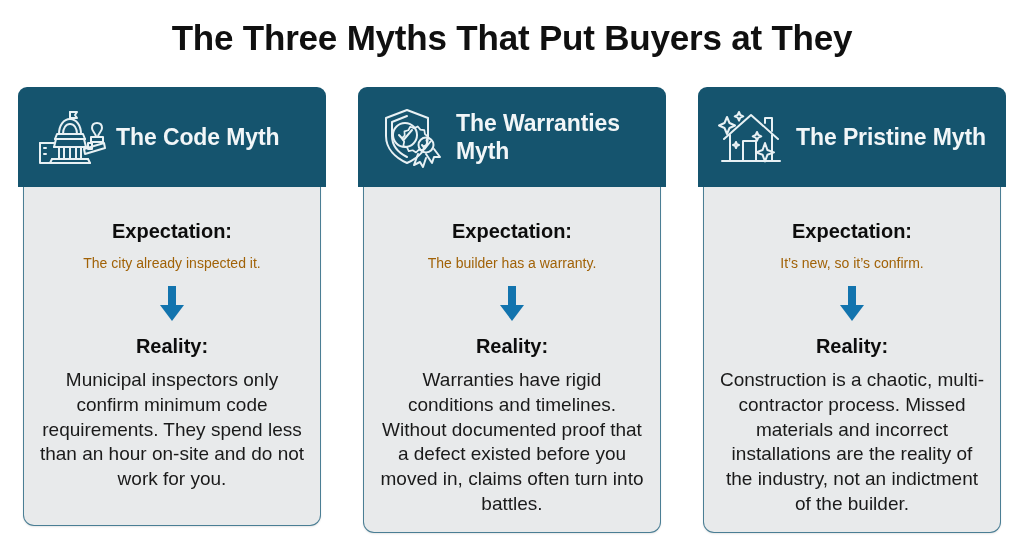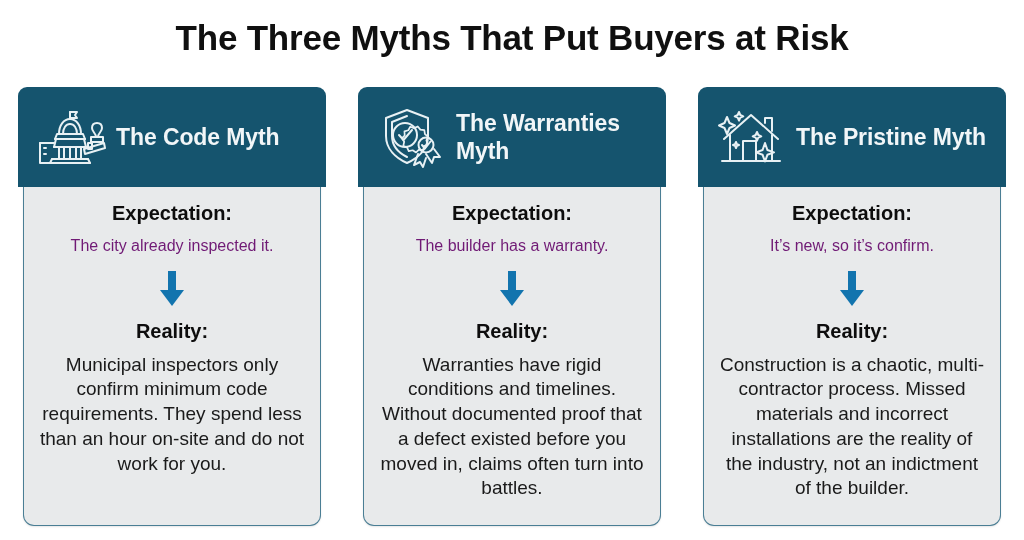--- a/index.html
+++ b/index.html
@@ -74,33 +74,33 @@
   }
   .card-body {
     background: #e8eaeb;
     border: 1.5px solid #4a7e94;
     border-top: none;
     border-radius: 0 0 11px 11px;
     box-sizing: border-box;
     margin: 0 5px 0 5px;
     width: 298px;
     min-height: 339px;
-    padding: 14px 10px 16px 10px;
+    padding: 32px 10px 16px 10px;
     text-align: center;
     box-shadow: 0 1px 2px rgba(0,0,0,0.10);
   }
   .label {
     font-size: 20px;
     font-weight: bold;
     color: #0d0d0d;
     line-height: 1.25;
   }
   .expect-text {
-    font-size: 16px;
-    color: #701a75;
+    font-size: 14px;
+    color: #a16207;
     line-height: 1.3;
     margin-top: 10px;
   }
   .arrow {
     margin: 14px auto 12px auto;
     width: 26px;
     height: 36px;
     display: block;
   }
   .reality-label {
@@ -112,21 +112,21 @@
     line-height: 1.3;
     margin-top: 9px;
     padding: 0 4px;
   }
 </style>
 </head>
 <body>
 
 <div class="page">
 
-  <div class="page-title">The Three Myths That Put Buyers at Risk</div>
+  <div class="page-title">The Three Myths That Put Buyers at They</div>
 
   <div class="cards">
 
     <div class="card">
       <div class="card-header">
         <span class="card-icon">
           <svg width="72" height="72" viewBox="0 0 72 72" fill="none" stroke="#e8f1f4" stroke-width="2" stroke-linecap="round" stroke-linejoin="round">
 
             <path d="M36 11 V18"></path>
             <path d="M36 11 H43 L41 14 L43 17 H36"></path>

